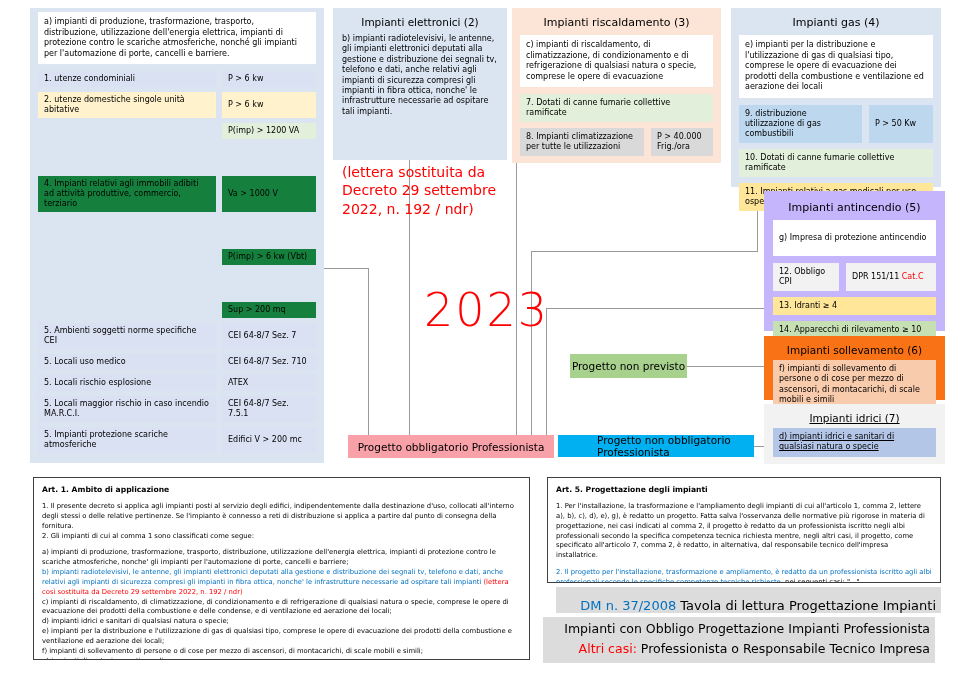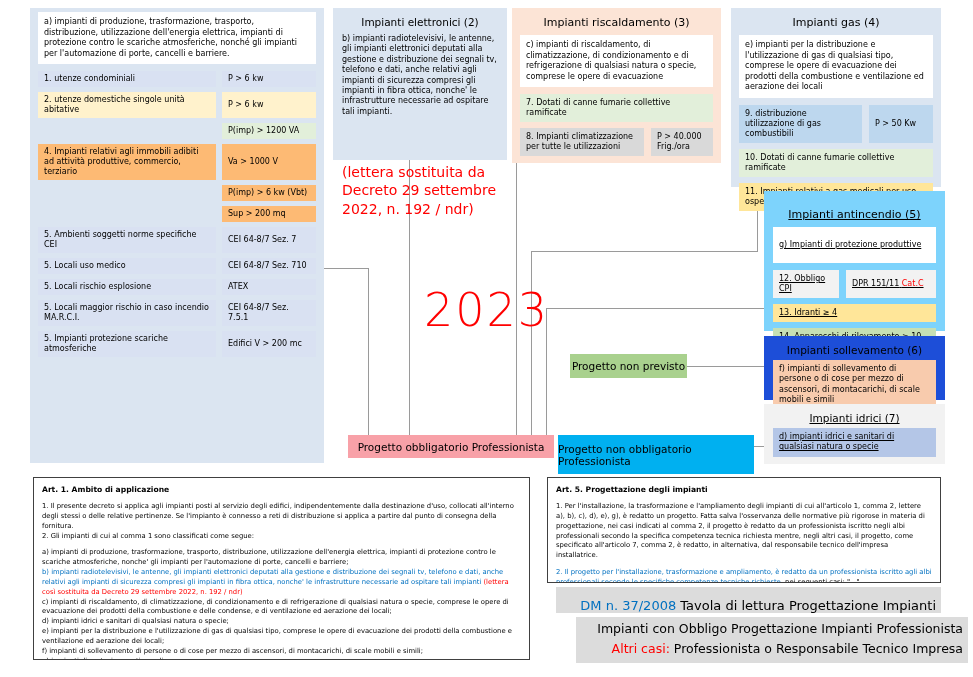--- a/index.html
+++ b/index.html
@@ -11,62 +11,62 @@
   .desc{background:#fff;font-size:8px;line-height:1.32;padding:5px 6px;}
   .trow{display:flex;gap:6px;margin-bottom:5px;}
   .tcell{font-size:8px;line-height:1.25;padding:3px 6px;display:flex;align-items:center;box-sizing:border-box;}
   .tlabel{flex:1;}
   .tvalue{width:94px;flex:none;}
   .bg-blue{background:#d9e1f2;}
   .bg-lyellow{background:#fff2cc;}
   .bg-yellow{background:#ffe699;}
   .bg-green{background:#e2efda;}
   .bg-dgreen{background:#c6e0b4;}
-  .bg-peach{background:#fdba74;}
+  .bg-peach{background:#15803d;margin-top:32px;}
   .bg-dpeach{background:#f8cbad;}
   .bg-mblue{background:#bdd7ee;}
   .bg-dblue{background:#b4c6e7;}
   .bg-gray{background:#d9d9d9;}
   .bg-lgray{background:#f2f2f2;}
   .bg-none{background:transparent;}
   #box1{left:30px;top:8px;width:294px;height:455px;background:#dbe5f1;padding:2px 8px;}
   #box1 .desc{margin:2px 0 7px;}
   #box2{left:333px;top:8px;width:174px;height:152px;background:#dbe5f1;padding:2px 8px;}
   #box2 .body{font-size:8px;line-height:1.3;padding:2px 1px;}
   .rednote{font-size:14px;line-height:1.3;color:#ff0000;padding:1px;margin-top:43px;}
   .link{cursor:pointer;}
   #box3{left:512px;top:8px;width:209px;height:155px;background:#fce4d6;padding:2px 8px;}
   #box3 .desc{margin:2px 0 7px;}
   #box4{left:731px;top:8px;width:210px;height:179px;background:#dbe5f1;padding:2px 8px;}
   #box4 .desc{margin:2px 0 7px;}
-  #box5{left:764px;top:191px;width:181px;height:140px;background:#7dd3fc;padding:11px 9px;text-decoration:underline;}
+  #box5{left:764px;top:191px;width:181px;height:140px;background:#c4b5fd;padding:4px 9px;}
   #box5 .desc{margin:2px 0 7px;min-height:26px;display:flex;align-items:center;}
-  #box6{left:764px;top:336px;width:181px;height:64px;background:#1d4ed8;padding:2px 9px;}
+  #box6{left:764px;top:336px;width:181px;height:64px;background:#f97316;padding:2px 9px;}
   #box7{left:764px;top:404px;width:181px;height:60px;background:#f2f2f2;padding:2px 9px;text-decoration:underline;}
   .innerdesc{font-size:8px;line-height:1.3;padding:4px 6px;}
   .vrow{font-size:8px;line-height:1.25;padding:4px 6px;margin-bottom:6px;}
   .frow{display:flex;gap:7px;margin-bottom:6px;}
   .fcell{font-size:8px;line-height:1.25;padding:4px 6px;display:flex;align-items:center;box-sizing:border-box;}
   .year{position:absolute;left:424px;top:283px;font-size:46px;font-weight:200;color:#ff0000;letter-spacing:2px;}
   .outcome{position:absolute;display:flex;align-items:center;justify-content:center;font-size:10.5px;box-sizing:border-box;}
   #lbl-none{left:570px;top:354px;width:117px;height:24px;background:#a9d18e;}
   #lbl-mand{left:348px;top:435px;width:206px;height:23px;background:#f8a1a8;}
-  #lbl-opt{left:558px;top:435px;width:196px;height:39px;background:#00b0f0;}
+  #lbl-opt{left:558px;top:435px;width:196px;height:22px;background:#00b0f0;padding-left:39px;}
   .artbox{position:absolute;background:#fff;border:1px solid #404040;box-sizing:border-box;
           font-size:6.8px;line-height:1.45;padding:6px 8px;overflow:hidden;}
   #art1{left:33px;top:477px;width:497px;height:183px;}
   #art5{left:547px;top:477px;width:394px;height:106px;}
   .arttitle{font-weight:bold;font-size:7.6px;margin-bottom:7px;}
   .artbox p{margin:0 0 7px 0;}
   .blue-text{color:#0070c0;}
   .red-text{color:#ff0000;}
   .line{position:absolute;background:#9a9a9a;}
   #footer1{position:absolute;left:556px;top:587px;width:385px;height:26px;background:#dcdcdc;
            display:flex;align-items:flex-end;justify-content:flex-end;font-size:13px;padding-right:5px;box-sizing:border-box;}
-  #footer2{position:absolute;left:576px;top:617px;width:392px;height:46px;background:#dcdcdc;
+  #footer2{position:absolute;left:543px;top:617px;width:392px;height:46px;background:#dcdcdc;
            text-align:right;font-size:12.5px;line-height:1.6;padding:2px 5px 0 0;box-sizing:border-box;}
 </style>
 </head>
 <body>
 
 <div class="canvas">
 
   <div class="line" style="left:324px;top:268px;width:45px;height:1px"></div>
   <div class="line" style="left:368px;top:268px;width:1px;height:167px"></div>
   <div class="line" style="left:409px;top:160px;width:1px;height:275px"></div>
@@ -152,21 +152,21 @@
     <div class="frow">
       <div class="fcell bg-mblue" style="flex:1">9. distribuzione utilizzazione di gas combustibili</div>
       <div class="fcell bg-mblue" style="width:64px">P &gt; 50 Kw</div>
     </div>
     <div class="vrow bg-green">10. Dotati di canne fumarie collettive ramificate</div>
     <div class="vrow bg-yellow">11. Impianti relativi a gas medicali per uso ospedaliero e simili, compreso lo stoccaggio</div>
   </div>
 
   <div class="panel" id="box5">
     <div class="ptitle">Impianti antincendio (5)</div>
-    <div class="desc">g) Impianti di protezione produttive</div>
+    <div class="desc">g) Impresa di protezione antincendio</div>
     <div class="frow">
       <div class="fcell bg-lgray" style="width:66px">12. Obbligo CPI</div>
       <div class="fcell bg-lgray" style="flex:1"><span>DPR 151/11 </span>&nbsp;<span class="red-text">Cat.C</span></div>
     </div>
     <div class="vrow bg-yellow">13. Idranti ≥ 4</div>
     <div class="vrow bg-dgreen">14. Apparecchi di rilevamento ≥ 10</div>
   </div>
 
   <div class="panel" id="box6">
     <div class="ptitle small">Impianti sollevamento (6)</div>

